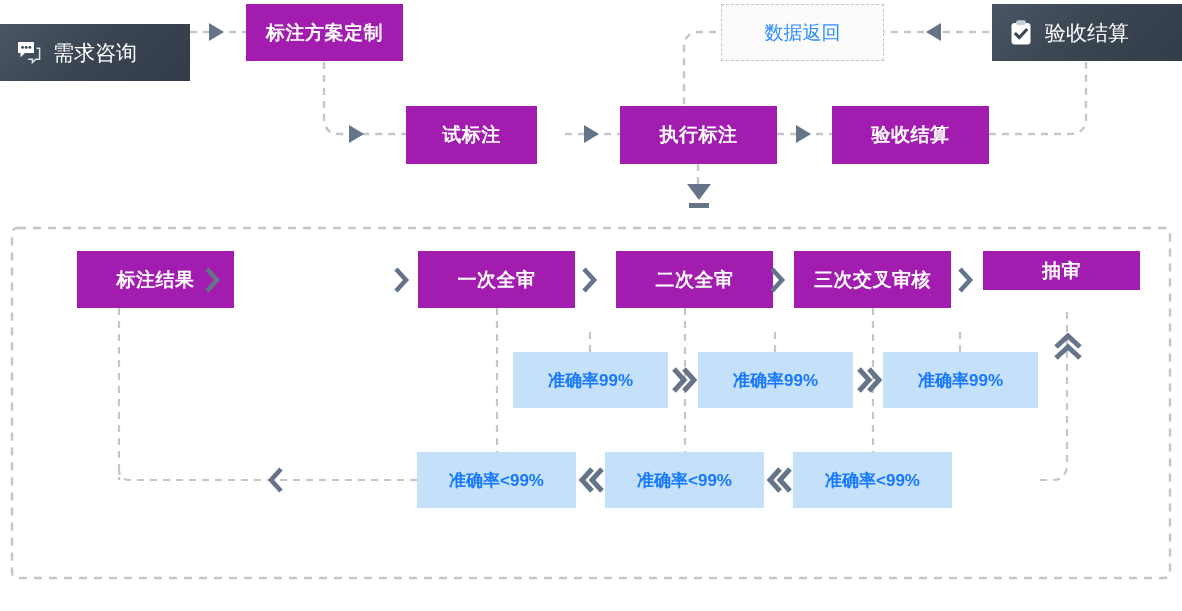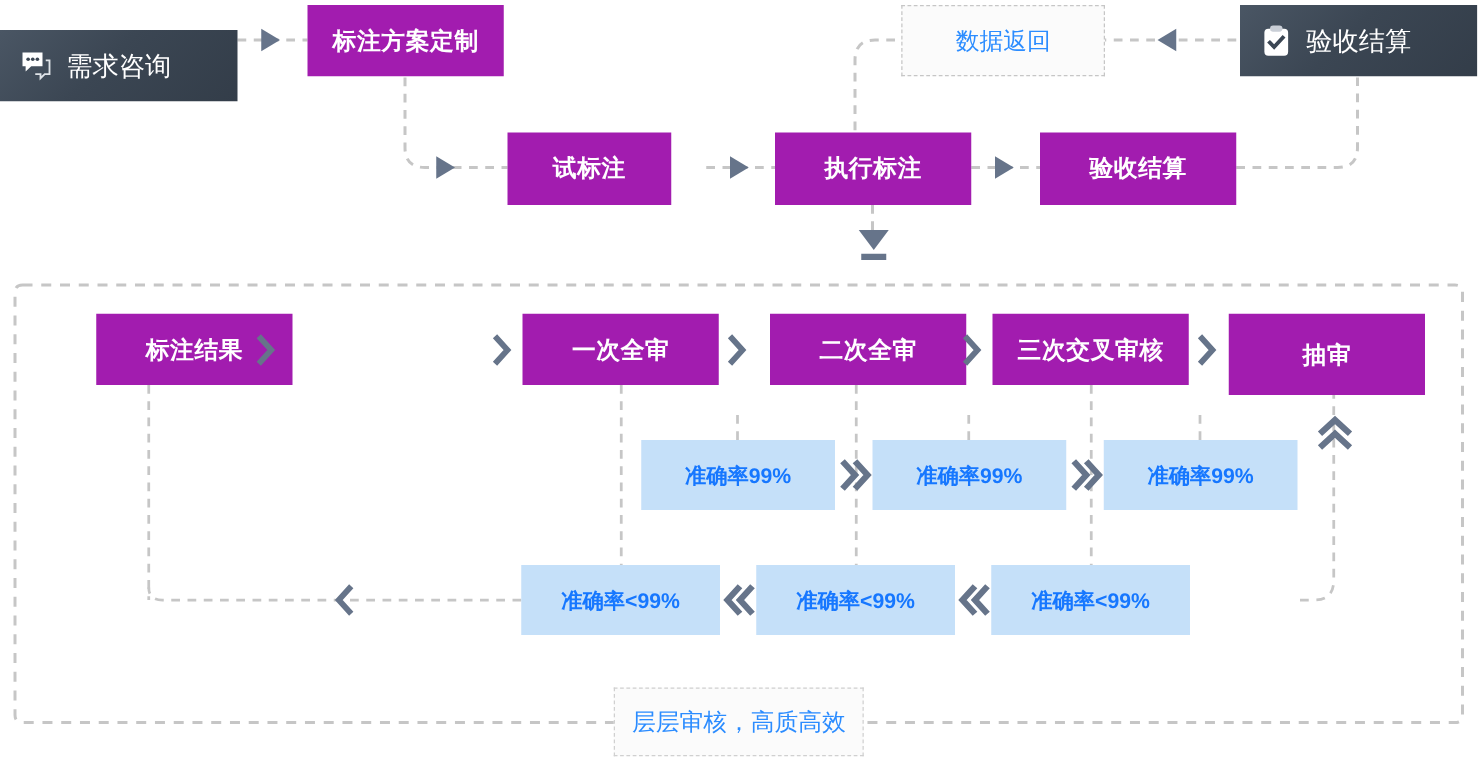--- a/index.html
+++ b/index.html
@@ -166,21 +166,21 @@
   </div>
   <div class="node node-blue" style="left:418px; top:251px; width:157px; height:57px;">
     <span class="lbl">一次全审</span>
   </div>
   <div class="node node-blue" style="left:616px; top:251px; width:157px; height:57px;">
     <span class="lbl">二次全审</span>
   </div>
   <div class="node node-blue" style="left:794px; top:251px; width:157px; height:57px;">
     <span class="lbl">三次交叉审核</span>
   </div>
-  <div class="node node-blue" style="left:983px; top:251px; width:157px; height:65px;">
+  <div class="node node-blue" style="left:983px; top:251px; width:157px; height:39px;">
     <span class="lbl">抽审</span>
   </div>
 
   <div class="node node-lite" style="left:513px; top:352px; width:155px; height:56px;">
     <span class="lbl">准确率99%</span>
   </div>
   <div class="node node-lite" style="left:698px; top:352px; width:155px; height:56px;">
     <span class="lbl">准确率99%</span>
   </div>
   <div class="node node-lite" style="left:883px; top:352px; width:155px; height:56px;">
@@ -190,23 +190,20 @@
   <div class="node node-lite" style="left:417px; top:452px; width:159px; height:56px;">
     <span class="lbl">准确率&lt;99%</span>
   </div>
   <div class="node node-lite" style="left:605px; top:452px; width:159px; height:56px;">
     <span class="lbl">准确率&lt;99%</span>
   </div>
   <div class="node node-lite" style="left:793px; top:452px; width:159px; height:56px;">
     <span class="lbl">准确率&lt;99%</span>
   </div>
 
-  <div class="node node-ghost plain" style="left:491px; top:550px; width:200px; height:55px;">
-    <span class="lbl">层层审核，高质高效</span>
-  </div>
 
   <div class="mark" style="left:205px; top:21px;">
     <svg width="24" height="22" viewBox="0 0 24 22">
         <path d="M4 2 L19 11 L4 20 Z" fill="#66748a"></path>
       </svg>
   </div>
   <div class="mark" style="left:345px; top:123px;">
     <svg width="24" height="22" viewBox="0 0 24 22">
         <path d="M4 2 L19 11 L4 20 Z" fill="#66748a"></path>
       </svg>

